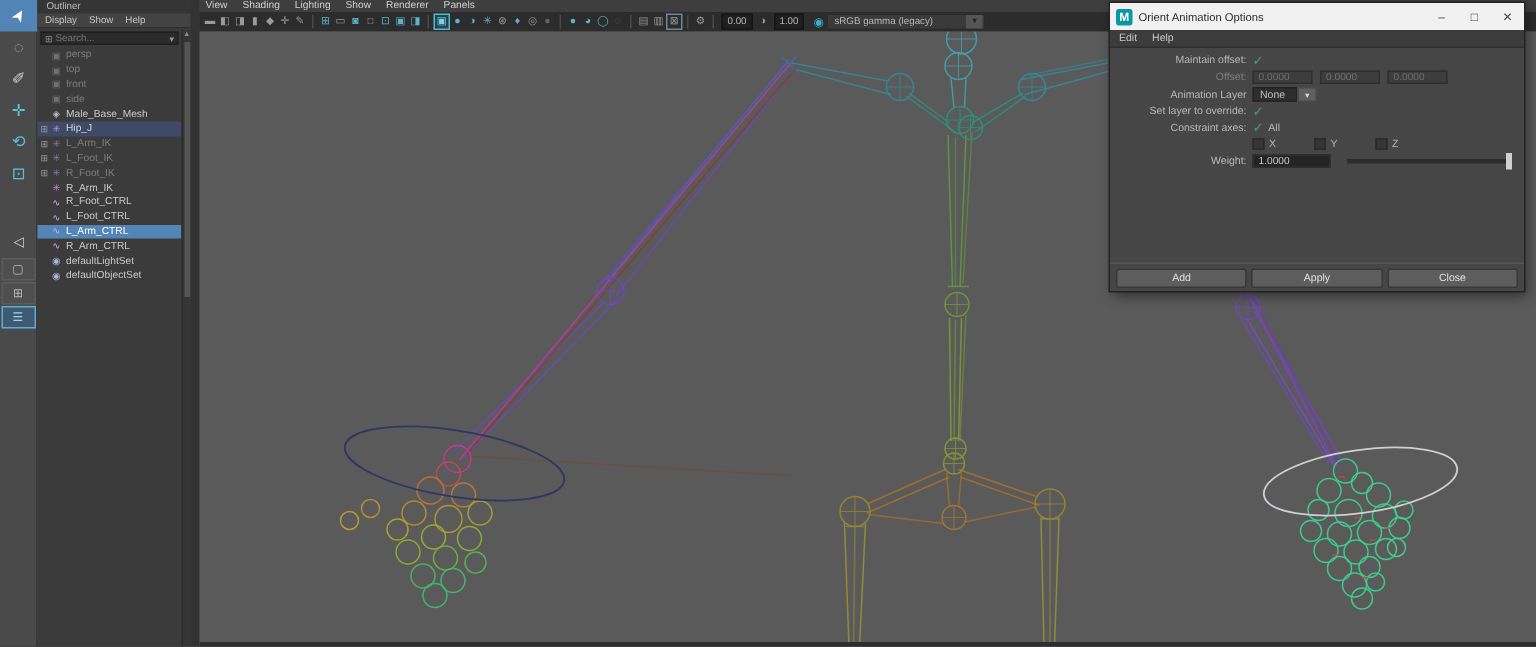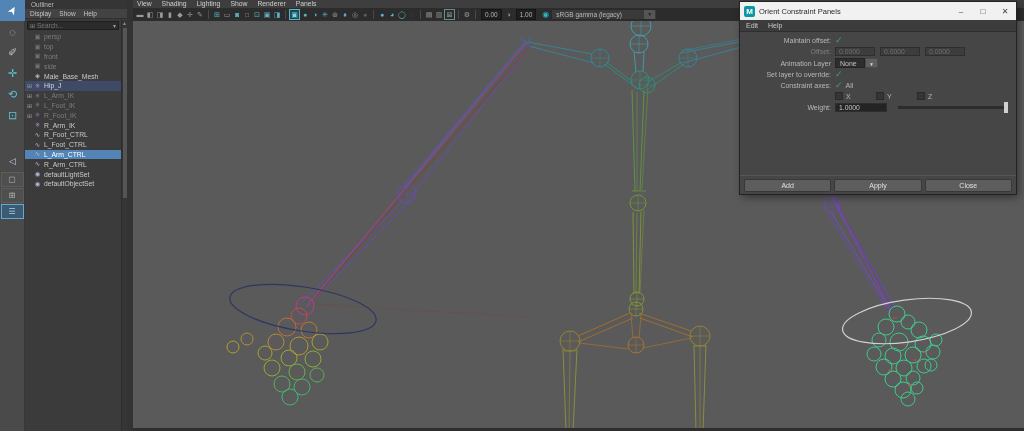--- a/index.html
+++ b/index.html
@@ -422,21 +422,21 @@
           <line x1="923" y1="352" x2="927" y2="352" stroke="#d04545" stroke-width="1" opacity="0.9"></line>
           <ellipse cx="303" cy="309" rx="74" ry="22" fill="none" stroke="#2c3763" stroke-width="1.2" transform="rotate(9 303 309)"></ellipse>
           <ellipse cx="907" cy="321" rx="65" ry="21" fill="none" stroke="#cfcfd6" stroke-width="1.2" transform="rotate(-8 907 321)"></ellipse>
         </svg>
     </div>
   </div>
 
   <div class="dlg">
     <div class="dlg-titlebar">
       <span class="dlg-appicon">M</span>
-      <span class="dlg-title">Orient Constraint Panels</span>
+      <span class="dlg-title">Orient Animation Options</span>
       <span class="dlg-winbtn">–</span>
       <span class="dlg-winbtn">□</span>
       <span class="dlg-winbtn">✕</span>
     </div>
     <div class="dlg-menubar">
       <span class="dlg-menu">Edit</span>
       <span class="dlg-menu">Help</span>
     </div>
     <div class="dlg-body">
       <div class="drow" style="top:3px;">

